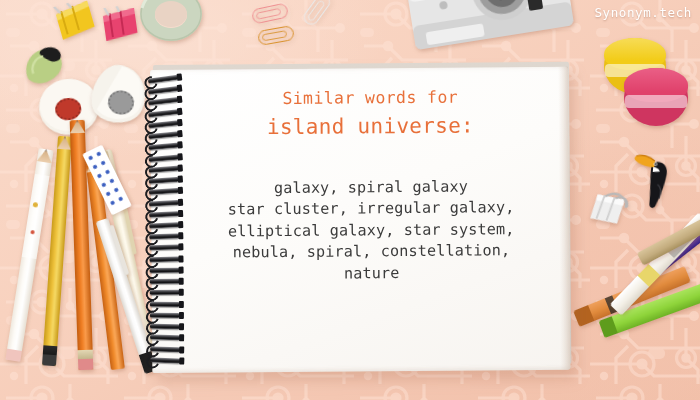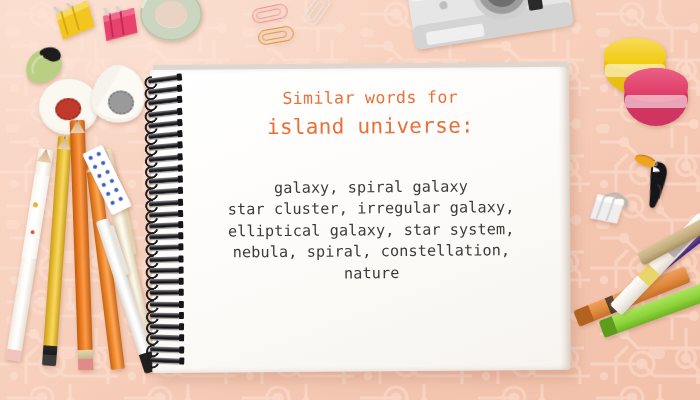--- a/index.html
+++ b/index.html
@@ -577,14 +577,15 @@
       <div class="synonyms" id="synonyms">
           <div class="syn-line">galaxy, spiral galaxy</div>
           <div class="syn-line">star cluster, irregular galaxy,</div>
           <div class="syn-line">elliptical galaxy, star system,</div>
           <div class="syn-line">nebula, spiral, constellation,</div>
           <div class="syn-line">nature</div>
         </div>
     </div>
   </div>
 
+  <div class="watermark">Synonym.tech</div>
 
 </div>
 
 </body></html>

